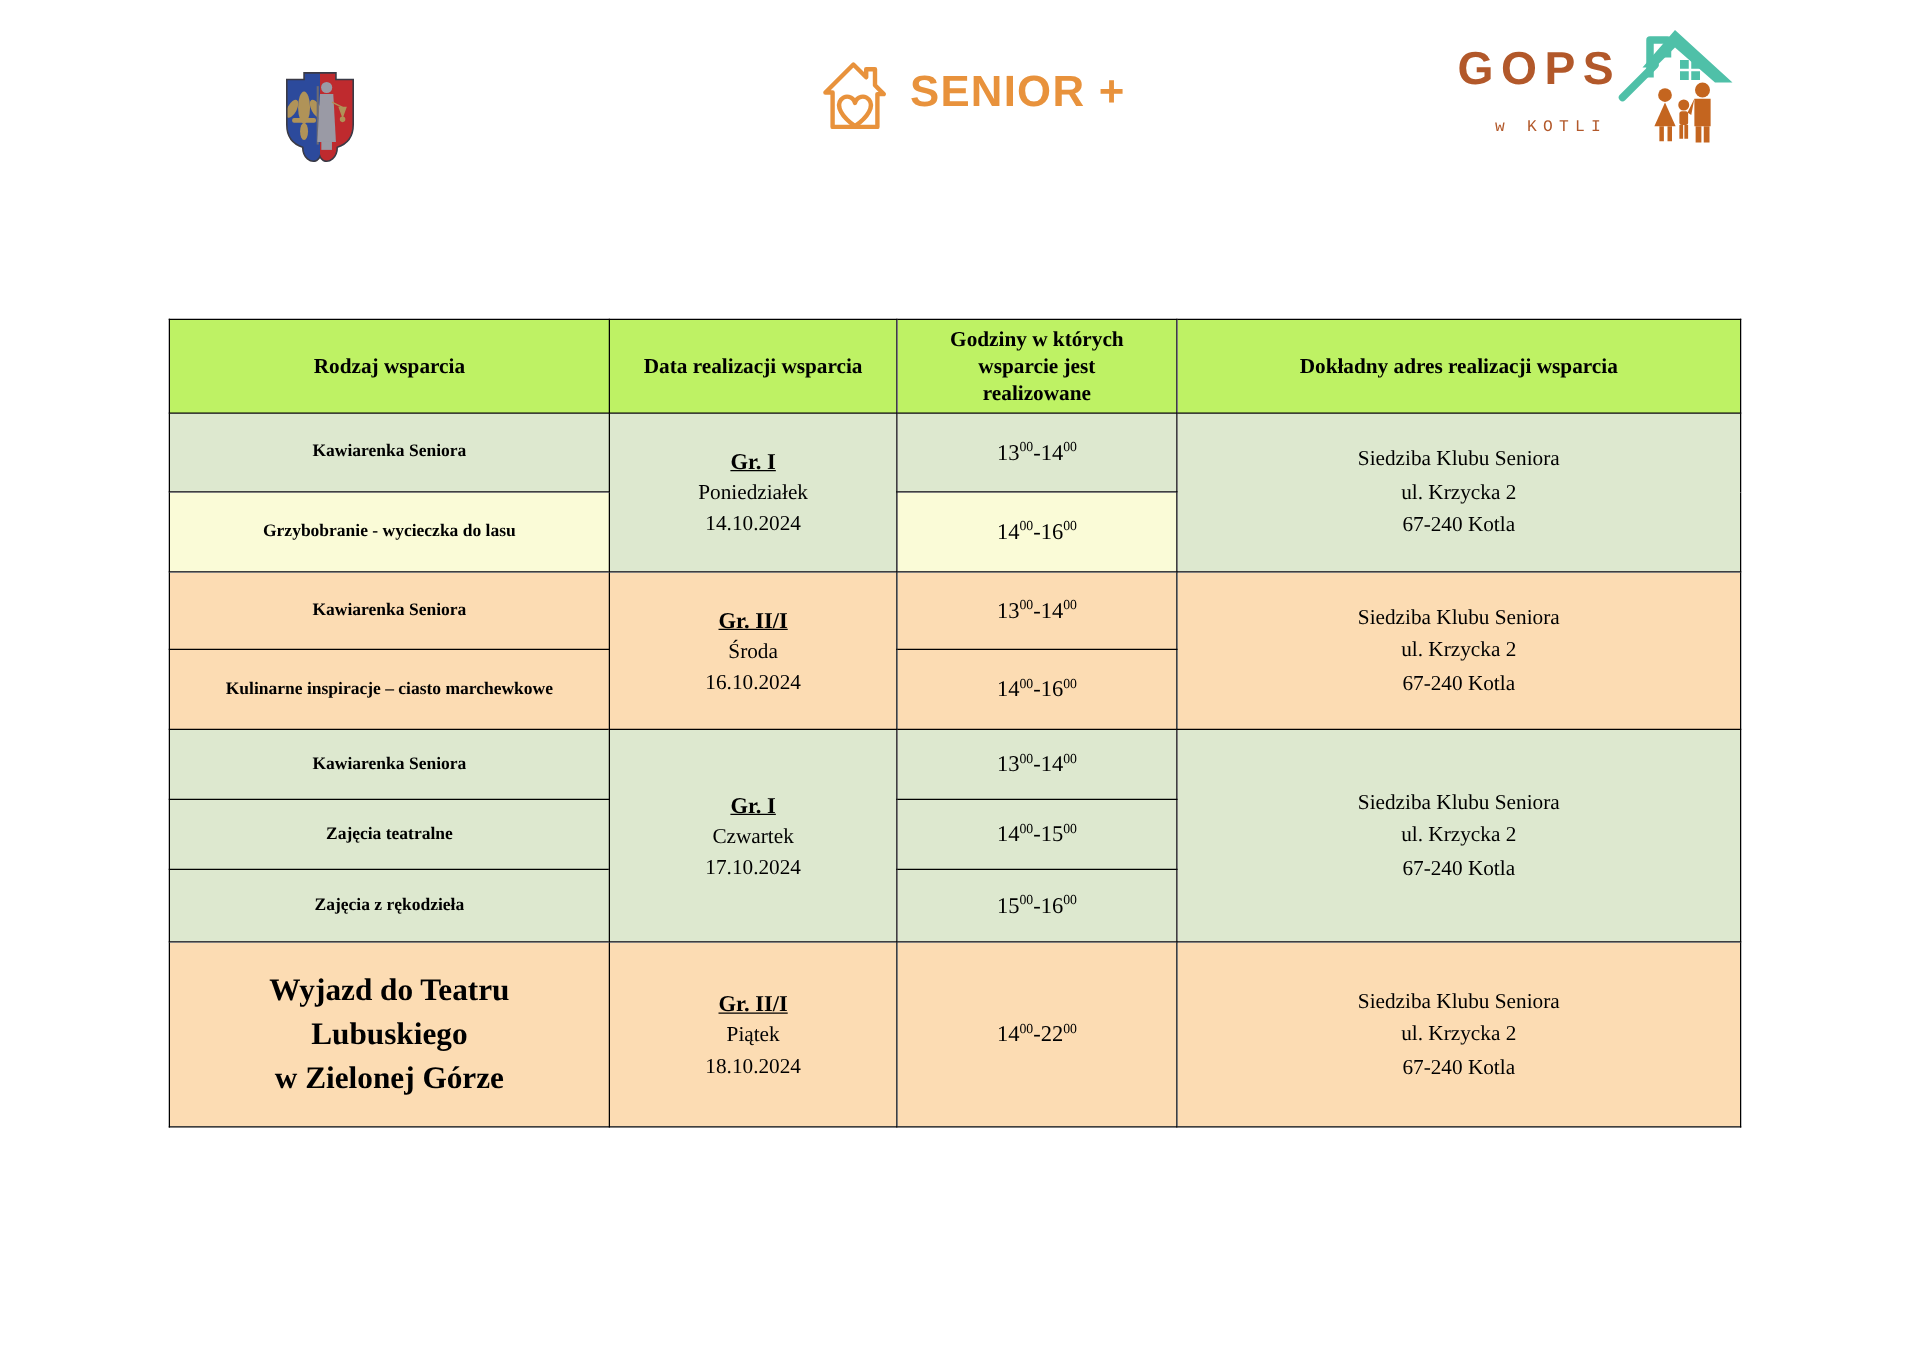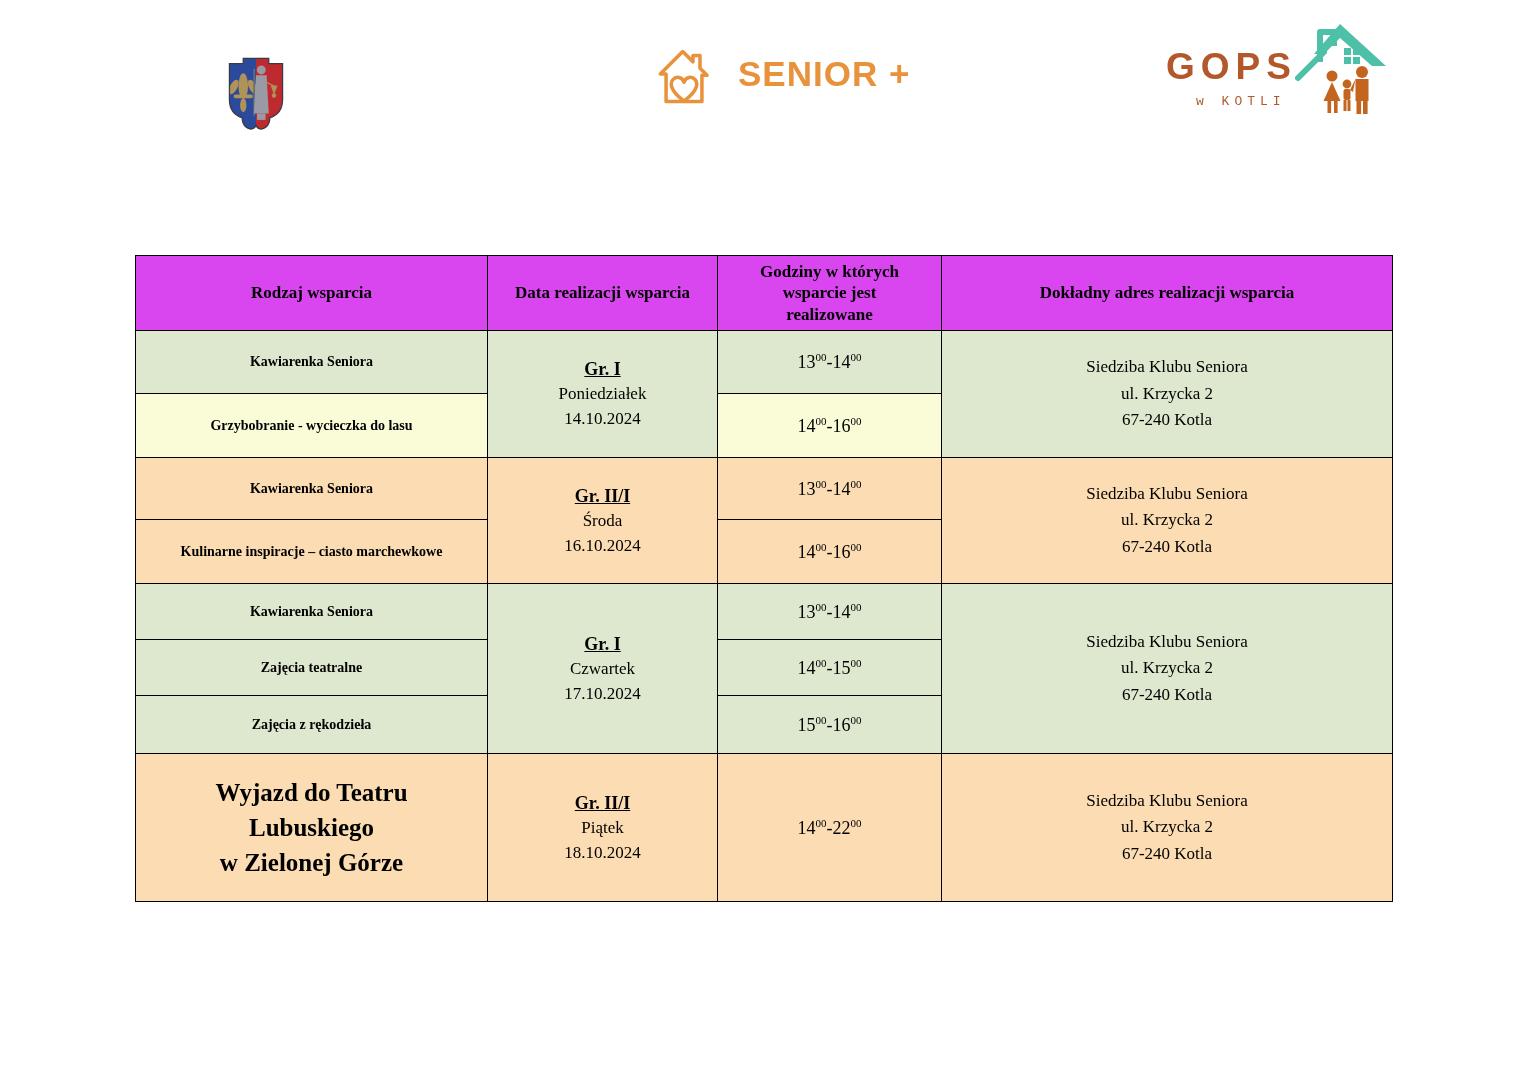--- a/index.html
+++ b/index.html
@@ -4,29 +4,29 @@
 <style>
   html,body { margin:0; padding:0; background:#fff; }
   .page {
     position:relative; width:1527px; height:1080px; background:#ffffff;
     font-family:"Liberation Serif", serif; color:#000; overflow:hidden;
   }
 
   
   .crest { position:absolute; left:222px; top:54px; }
 
-  .senior-logo { position:absolute; left:652px; top:42px; display:flex; align-items:center; gap:22px; }
+  .senior-logo { position:absolute; left:652px; top:42px; display:flex; align-items:center; gap:12px; }
   .senior-text {
     font-family:"Liberation Sans", sans-serif; font-weight:bold;
     font-size:35px; color:#e8923c; letter-spacing:1px; white-space:nowrap;
   }
 
   .gops-logo { position:absolute; left:1164px; top:18px; width:222px; height:102px; }
   .gops-word {
-    position:absolute; left:2px; top:28px;
+    position:absolute; left:2px; top:16px;
     font-family:"Liberation Sans", sans-serif; font-weight:bold;
     font-size:37px; color:#b2582a; letter-spacing:6px;
   }
   .gops-sub {
     position:absolute; left:32px; top:76px;
     font-family:Liberation Mono, monospace;
     font-size:13px; color:#b2582a; letter-spacing:5px;
   }
   .gops-house { position:absolute; left:120px; top:0; }
 
@@ -34,21 +34,21 @@
   table.schedule {
     position:absolute; left:135px; top:255px;
     border-collapse:collapse; table-layout:fixed;
     width:1257px;
   }
   .schedule th, .schedule td {
     border:1.5px solid #000; text-align:center; vertical-align:middle;
     padding:2px 8px; box-sizing:border-box; overflow:hidden;
   }
   .schedule th {
-    background:#d946ef; font-weight:bold; font-size:17px; line-height:1.25;
+    background:#bef264; font-weight:bold; font-size:17px; line-height:1.25;
   }
   th.pad-wide { padding-left:26px; padding-right:26px; }
 
   .bg-green  { background:#dde8cf; }
   .bg-yellow { background:#fafbd7; }
   .bg-orange { background:#fcdcb3; }
 
   td.act { font-size:14px; font-weight:bold; line-height:1.25; }
   td.act-big { font-size:25px; font-weight:bold; line-height:1.4; }
 

